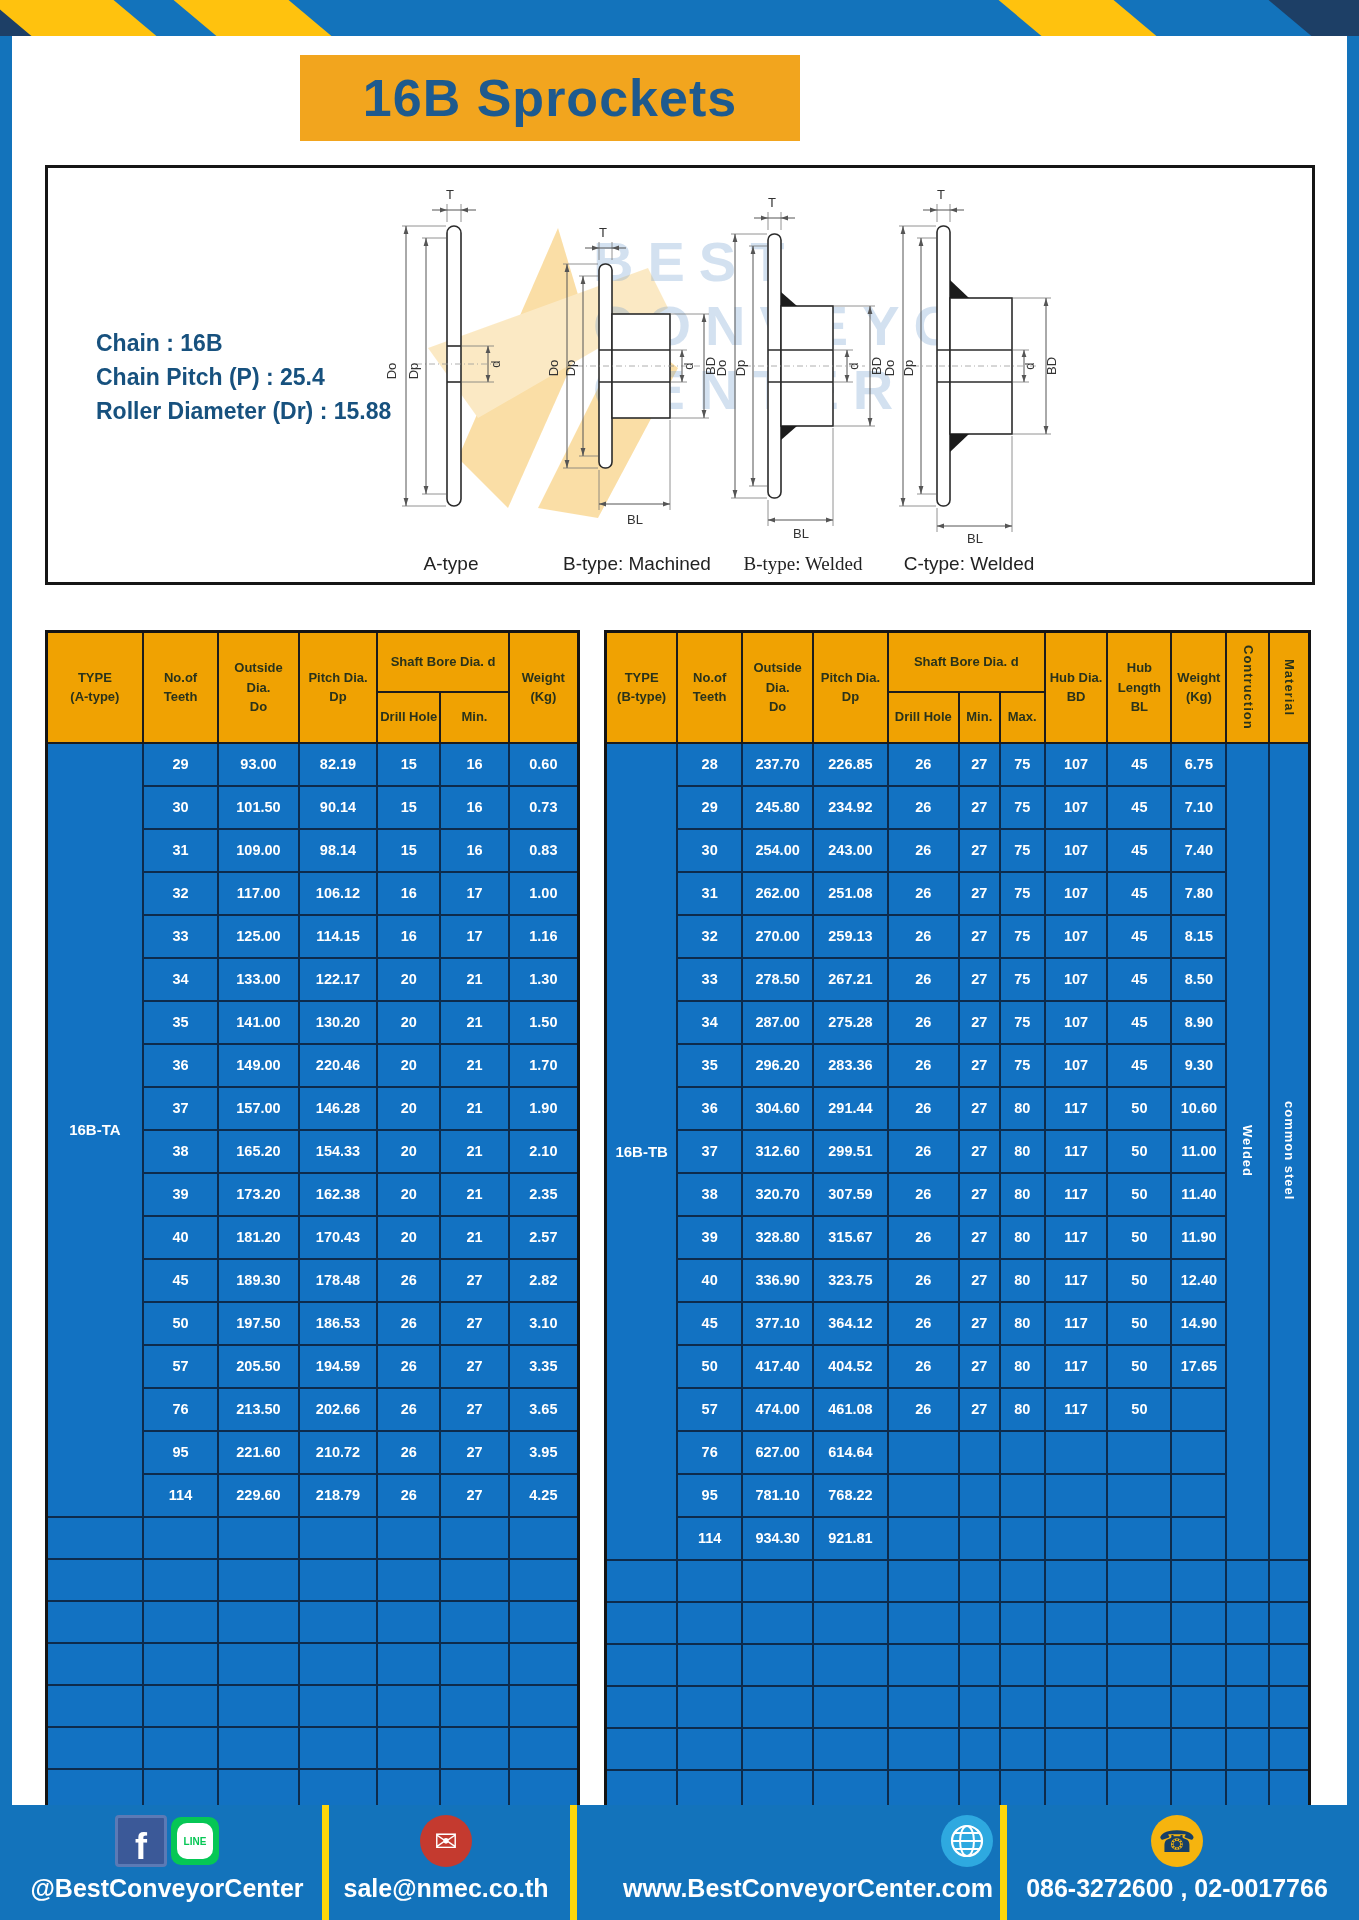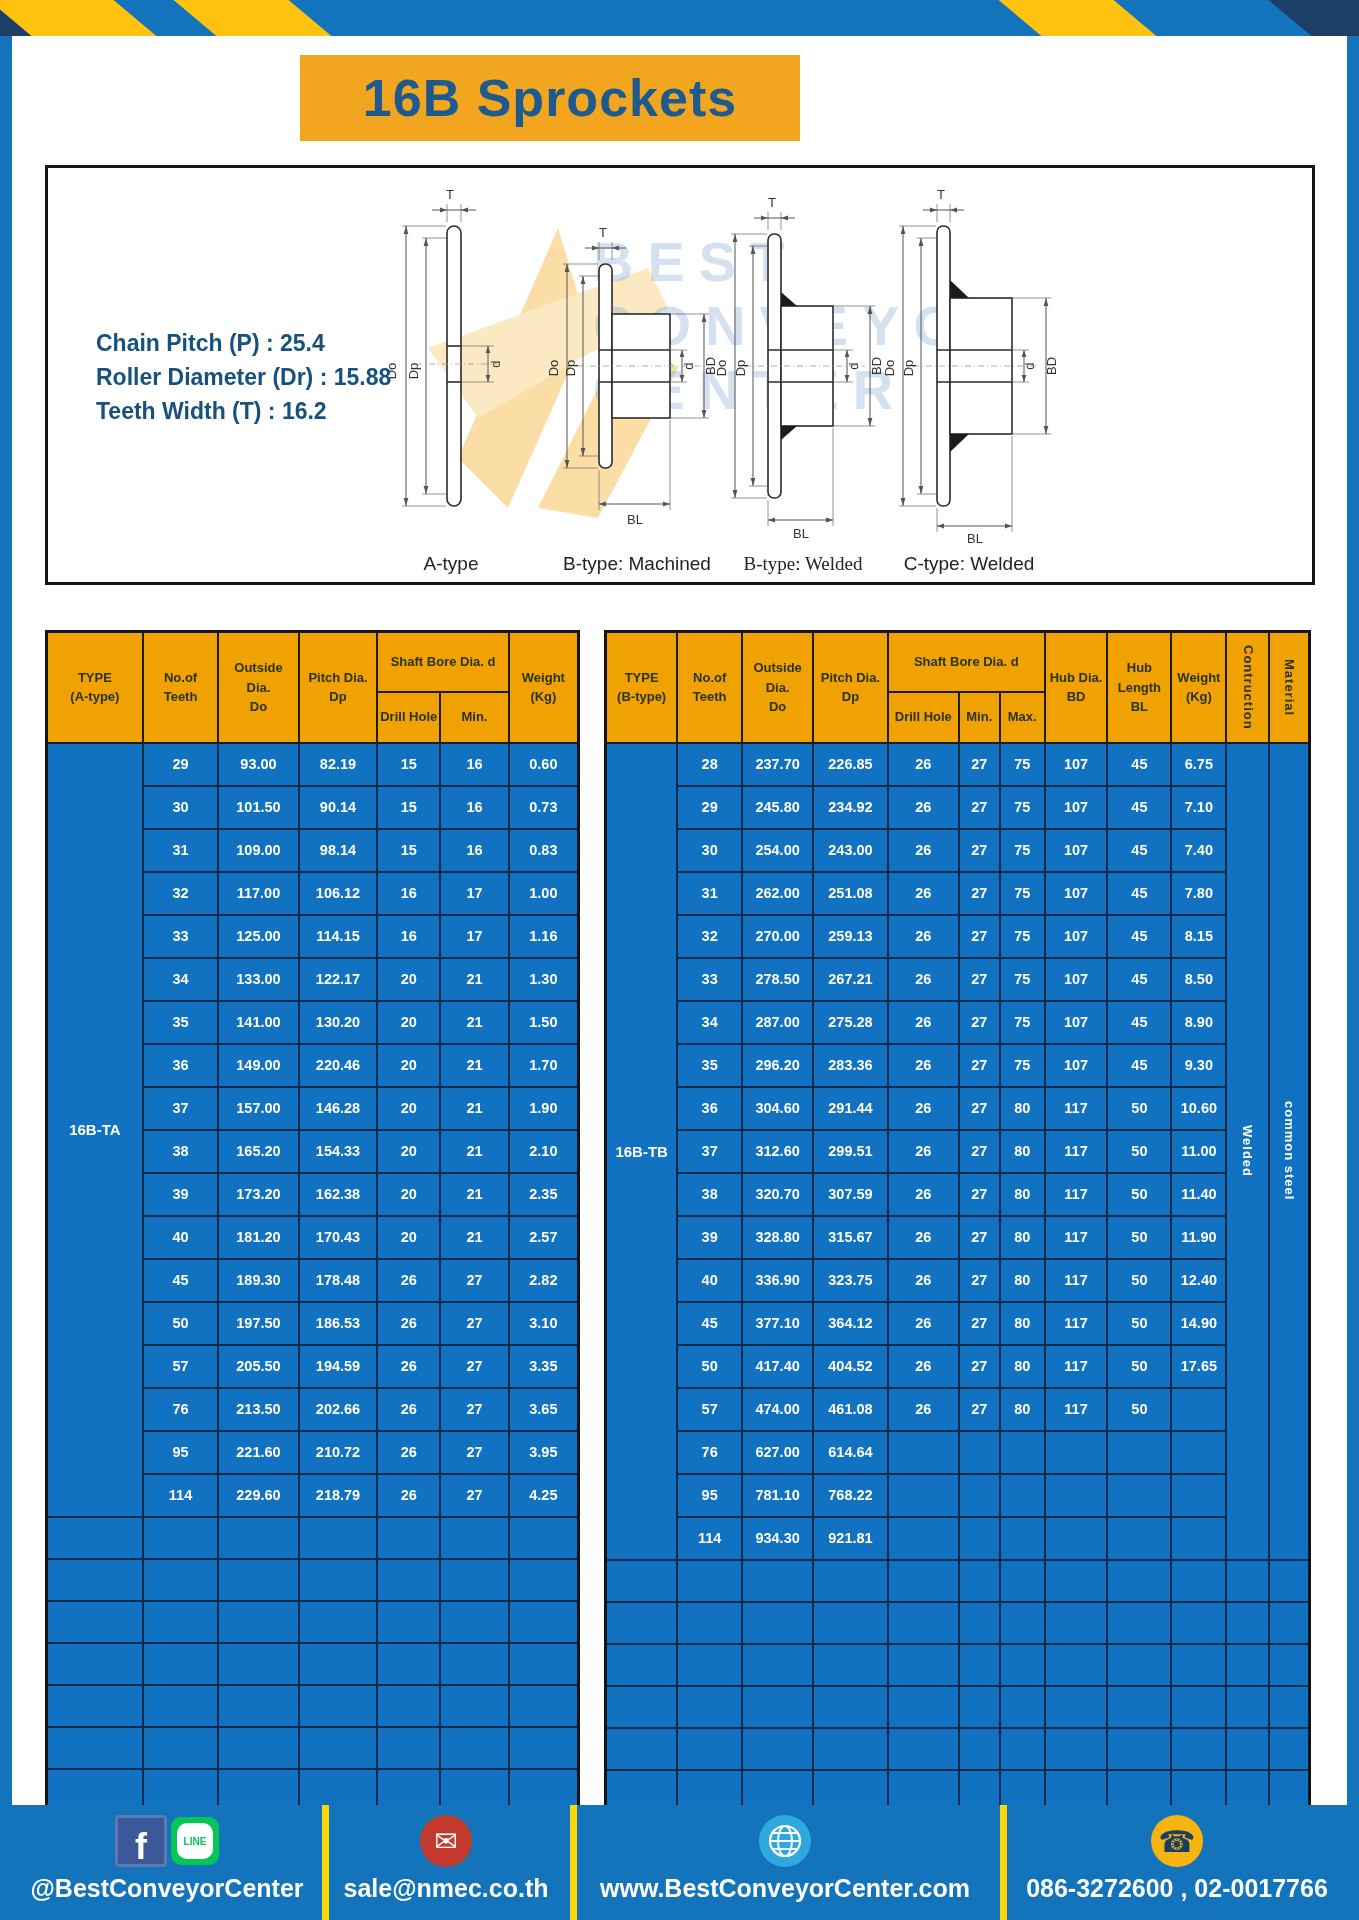--- a/index.html
+++ b/index.html
@@ -99,23 +99,23 @@
       <polygon points="10,140 230,60 250,100 60,210" fill="#F6C35A"></polygon>
       <polygon points="120,300 210,120 260,160 180,310" fill="#F2A202"></polygon>
     </svg>
     <div class="watermark">
       <div>BEST</div>
       <div>CONVEYOR</div>
       <div>CENTER</div>
     </div>
 
     <div class="spec-list">
+      <div class="spec-line">Chain  :  16B</div>
       <div class="spec-line">Chain Pitch (P)  :  25.4</div>
       <div class="spec-line">Roller Diameter (Dr)  :  15.88</div>
-      <div class="spec-line">Teeth Width (T)  :  16.2</div>
     </div>
 
     <svg class="drawing" style="left:328px;" width="150" height="360" viewBox="0 0 150 360">
       <rect class="part" x="71" y="40" width="14" height="280" rx="7"></rect>
       <line class="part" x1="71" y1="160" x2="85" y2="160"></line>
       <line class="part" x1="71" y1="196" x2="85" y2="196"></line>
       <line class="cl" x1="40" y1="178" x2="122" y2="178"></line>
       <line class="ext" x1="71" y1="36" x2="71" y2="18"></line>
         <line class="ext" x1="85" y1="36" x2="85" y2="18"></line>
       <line class="dim" x1="56" y1="24" x2="100" y2="24"></line>
@@ -884,21 +884,21 @@
       <div class="flabel">@BestConveyorCenter</div>
     </div>
 
     <div class="fsec" style="left:329px;width:234px;">
       <div class="ficons">
         <div class="circle-ic mail-c">✉</div>
       </div>
       <div class="flabel">sale@nmec.co.th</div>
     </div>
 
-    <div class="fsec" style="left:577px;width:416px;">
+    <div class="fsec" style="left:577px;width:416px;align-items:flex-end;">
       <div class="ficons">
         <div class="circle-ic globe-c">
           <svg width="40" height="40" viewBox="0 0 40 40">
             <circle cx="20" cy="20" r="15" fill="none" stroke="#fff" stroke-width="2.2"></circle>
             <ellipse cx="20" cy="20" rx="7" ry="15" fill="none" stroke="#fff" stroke-width="2"></ellipse>
             <line x1="5" y1="20" x2="35" y2="20" stroke="#fff" stroke-width="2"></line>
             <line x1="7.5" y1="12" x2="32.5" y2="12" stroke="#fff" stroke-width="2"></line>
             <line x1="7.5" y1="28" x2="32.5" y2="28" stroke="#fff" stroke-width="2"></line>
           </svg>
         </div>

